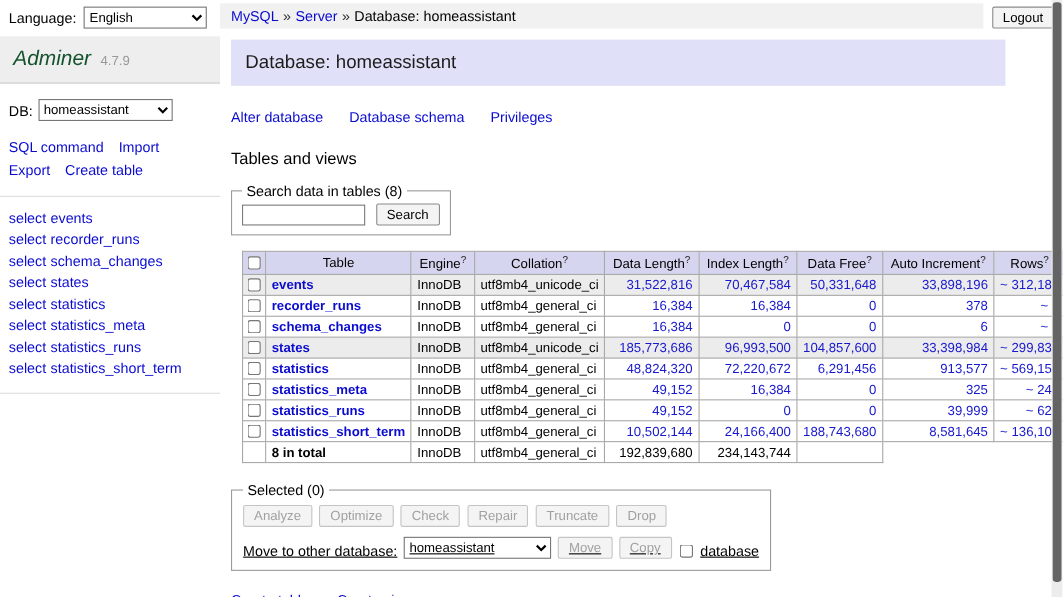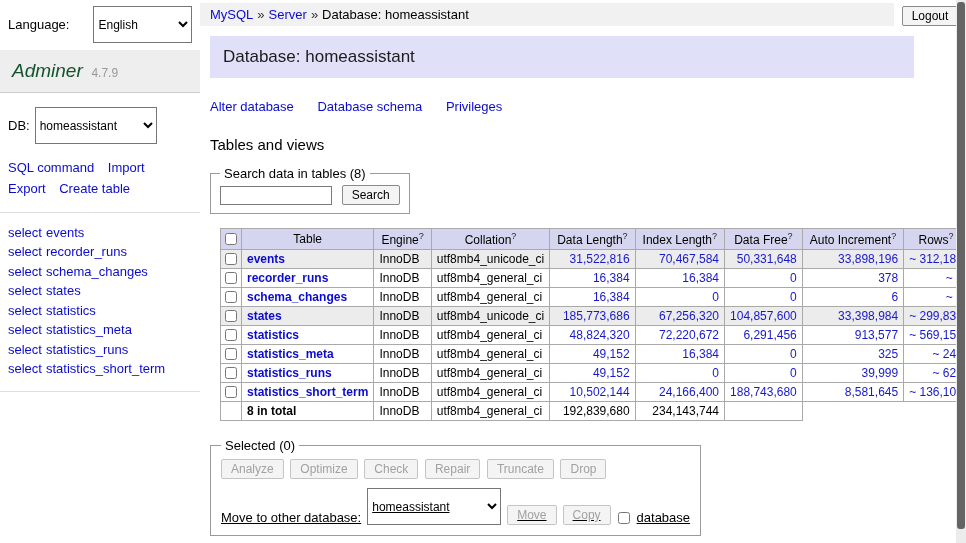--- a/index.html
+++ b/index.html
@@ -7,22 +7,22 @@
   body {
     width: 966px; height: 543px; overflow: hidden;
     font-family: "Liberation Sans", "DejaVu Sans", sans-serif;
     font-size: 13px; color: #000; background: #fff;
   }
   a { color: #0b0bd0; text-decoration: none; cursor: pointer; }
   .app { display: flex; width: 966px; height: 543px; position: relative; }
 
   
   .sidebar { width: 200px; flex: none; }
-  .lang-row { padding: 6px 8px 4px; display: flex; align-items: center; gap: 24px; }
-  select { font-size: 12px; font-family: inherit; height: 37px; border: 1px solid #767676; background: #fff; }
+  .lang-row { padding: 6px 8px 4px; display: flex; align-items: center; gap: 7px; }
+  select { font-size: 12px; font-family: inherit; height: 20px; border: 1px solid #767676; background: #fff; }
   .lang-row select { width: 112px; }
   .brand-band { background: #eee; border-bottom: 1px solid #ccc; padding: 10px 12px; margin-top: 3px; }
   .brand { font-style: italic; color: #14532d; font-size: 19px; }
   .version { color: #999; font-size: 12px; margin-left: 5px; }
   .db-row { padding: 14px 8px 4px; display: flex; align-items: center; gap: 5px; }
   .db-row select { width: 122px; }
   .side-links { margin: 10px 0 0; padding: 0 8px 12px; border-bottom: 1px solid #ddd; line-height: 1.6; }
   .side-links a { margin-right: 10px; white-space: nowrap; display: inline-block; }
   .tables-list { list-style: none; margin: 2px 0 0; padding: 8px 8px 12px; border-bottom: 1px solid #ddd; }
   .tables-list li { line-height: 1.5; white-space: nowrap; }
@@ -193,21 +193,21 @@
             <td class="num"><a>6</a></td>
             <td class="num"><a>~ 3</a></td>
 
           </tr>
           <tr class="shaded">
             <td class="chk"><input type="checkbox" style=""></td>
             <td class="name"><a>states</a></td>
             <td>InnoDB</td>
             <td>utf8mb4_unicode_ci</td>
             <td class="num"><a>185,773,686</a></td>
-            <td class="num"><a>67,256,320</a></td>
+            <td class="num"><a>96,993,500</a></td>
             <td class="num"><a>104,857,600</a></td>
             <td class="num"><a>33,398,984</a></td>
             <td class="num"><a>~ 299,833</a></td>
 
           </tr>
           <tr>
             <td class="chk"><input type="checkbox" style=""></td>
             <td class="name"><a>statistics</a></td>
             <td>InnoDB</td>
             <td>utf8mb4_general_ci</td>

